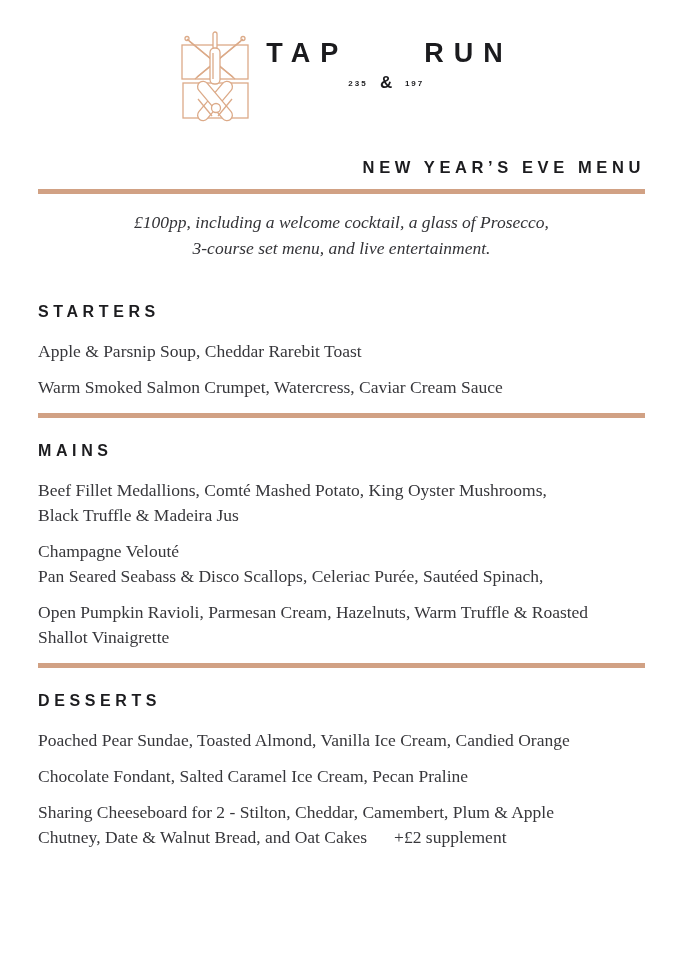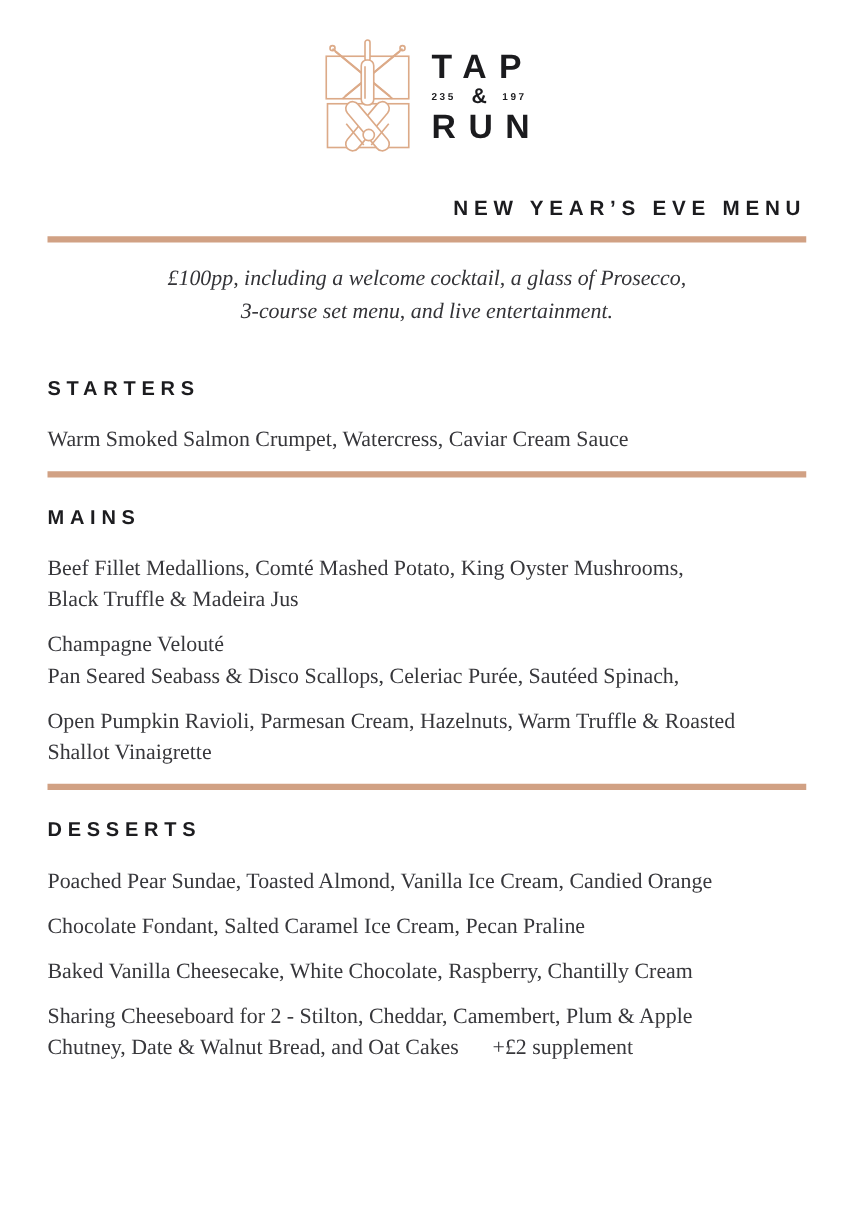--- a/index.html
+++ b/index.html
@@ -16,21 +16,21 @@
     background: #ffffff;
   }
 
   
   .logo-row {
     display: flex; justify-content: center; align-items: center;
     gap: 8px; height: 100px;
   }
   .logo-illustration { width: 88px; height: 100px; flex: 0 0 auto; }
   .wordmark {
-    display: flex; flex-direction: column; 
+    display: flex; justify-content: space-between;
     height: 86px; margin-top: 4px;
   }
   .wordmark-line {
     font-family: "Liberation Sans", sans-serif;
     font-weight: 700; font-size: 27px; line-height: 26px;
     letter-spacing: 10px; color: #1b1b1e; white-space: nowrap;
   }
   .score-row {
     display: flex; align-items: center; justify-content: space-between;
     width: 76px; margin: 1px 0;
@@ -131,20 +131,23 @@
   <div class="divider title-divider"></div>
 
   <div class="intro">
     <span class="intro-line">£100pp, including a welcome cocktail, a glass of Prosecco,</span>
     <span class="intro-line">3-course set menu, and live entertainment.</span>
   </div>
 
   <div class="section">
     <h2 class="section-heading first">STARTERS</h2>
     <p class="menu-item">
+      <span class="menu-line">Apple &amp; Parsnip Soup, Cheddar Rarebit Toast</span>
+    </p>
+    <p class="menu-item">
       <span class="menu-line">Warm Smoked Salmon Crumpet, Watercress, Caviar Cream Sauce</span>
     </p>
   </div>
 
   <div class="divider section-divider"></div>
 
   <div class="section">
     <h2 class="section-heading">MAINS</h2>
     <p class="menu-item">
       <span class="menu-line">Beef Fillet Medallions, Comté Mashed Potato, King Oyster Mushrooms,</span>
@@ -164,21 +167,18 @@
 
   <div class="section">
     <h2 class="section-heading">DESSERTS</h2>
     <p class="menu-item">
       <span class="menu-line">Poached Pear Sundae, Toasted Almond, Vanilla Ice Cream, Candied Orange</span>
     </p>
     <p class="menu-item">
       <span class="menu-line">Chocolate Fondant, Salted Caramel Ice Cream, Pecan Praline</span>
     </p>
     <p class="menu-item">
-      <span class="menu-line">Baked Vanilla Cheesecake, White Chocolate, Raspberry, Chantilly Cream</span>
-    </p>
-    <p class="menu-item">
       <span class="menu-line">Sharing Cheeseboard for 2 - Stilton, Cheddar, Camembert, Plum &amp; Apple</span>
       <span class="menu-line"><span>Chutney, Date &amp; Walnut Bread, and Oat Cakes</span><span class="item-note">+£2 supplement</span></span>
     </p>
   </div>
 
 </div>
 
 </body></html>

